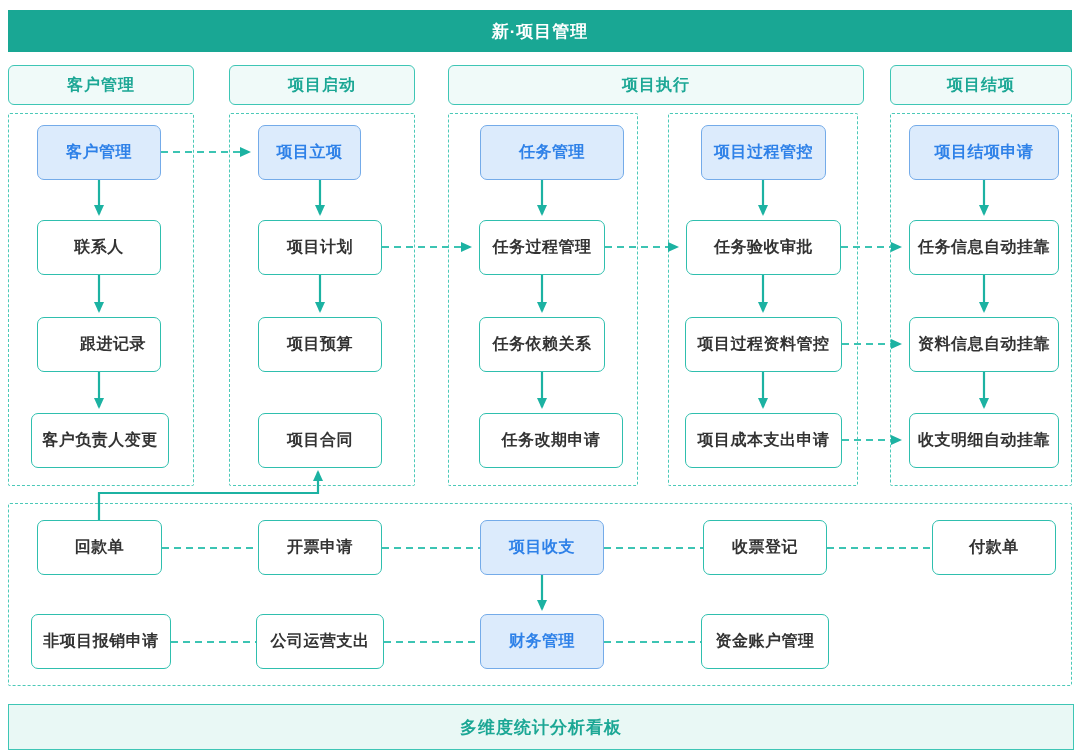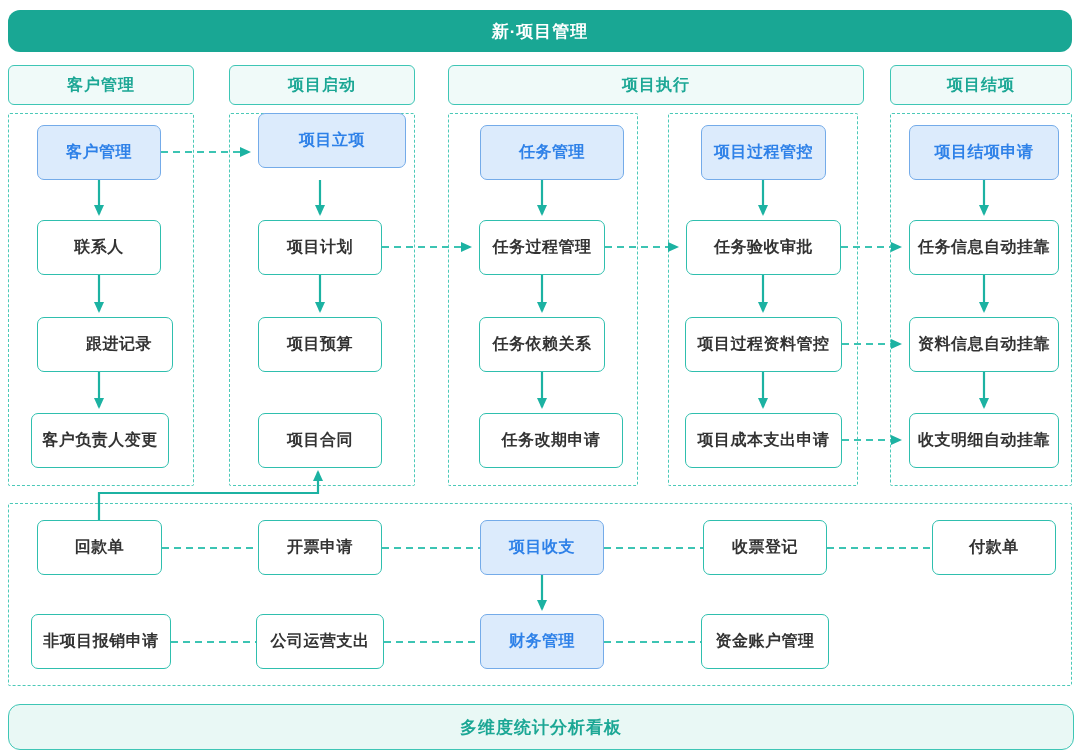--- a/index.html
+++ b/index.html
@@ -2,21 +2,21 @@
 <html><head>
 <meta charset="utf-8">
 <style>
   html,body{margin:0;padding:0;background:#ffffff;}
   .canvas{
     position:relative;width:1080px;height:754px;background:#ffffff;overflow:hidden;
     font-family:"Liberation Sans","DejaVu Sans",sans-serif;
   }
   .banner{
     position:absolute;display:flex;align-items:center;justify-content:center;
-    border-radius:12px;font-size:17px;font-weight:bold;letter-spacing:1px;
+    border-radius:0;font-size:17px;font-weight:bold;letter-spacing:1px;
   }
   .banner.top{left:8px;top:10px;width:1064px;height:42px;background:#19a794;color:#ffffff;}
   .banner.bottom{
     left:8px;top:704px;width:1064px;height:44px;background:#e9f8f5;
     border:1px solid #3ec6b5;color:#1ca795;
   }
   .col-header{
     position:absolute;top:65px;height:40px;display:flex;align-items:center;justify-content:center;
     background:#f0faf9;border:1px solid #3ec6b5;border-radius:6px;
     color:#1ca795;font-size:16px;font-weight:bold;letter-spacing:1px;box-sizing:border-box;
@@ -98,24 +98,24 @@
       <line x1="604" y1="548" x2="703" y2="548"></line>
       <line x1="827" y1="548" x2="932" y2="548"></line>
       <line x1="171" y1="642" x2="256" y2="642"></line>
       <line x1="384" y1="642" x2="480" y2="642"></line>
       <line x1="604" y1="642" x2="701" y2="642"></line>
     </g>
   </svg>
 
   <div class="node blue" style="left:37px;top:125px;width:124px;">客户管理</div>
   <div class="node" style="left:37px;top:220px;width:124px;">联系人</div>
-  <div class="node" style="left:37px;top:317px;width:136px;padding-left:28px;">跟进记录</div>
+  <div class="node" style="left:37px;top:317px;width:124px;padding-left:28px;">跟进记录</div>
   <div class="node" style="left:31px;top:413px;width:138px;">客户负责人变更</div>
 
-  <div class="node blue" style="left:258px;top:113px;width:148px;">项目立项</div>
+  <div class="node blue" style="left:258px;top:125px;width:103px;">项目立项</div>
   <div class="node" style="left:258px;top:220px;width:124px;">项目计划</div>
   <div class="node" style="left:258px;top:317px;width:124px;">项目预算</div>
   <div class="node" style="left:258px;top:413px;width:124px;">项目合同</div>
 
   <div class="node blue" style="left:480px;top:125px;width:144px;">任务管理</div>
   <div class="node" style="left:479px;top:220px;width:126px;">任务过程管理</div>
   <div class="node" style="left:479px;top:317px;width:126px;">任务依赖关系</div>
   <div class="node" style="left:479px;top:413px;width:144px;">任务改期申请</div>
 
   <div class="node blue" style="left:701px;top:125px;width:125px;">项目过程管控</div>

